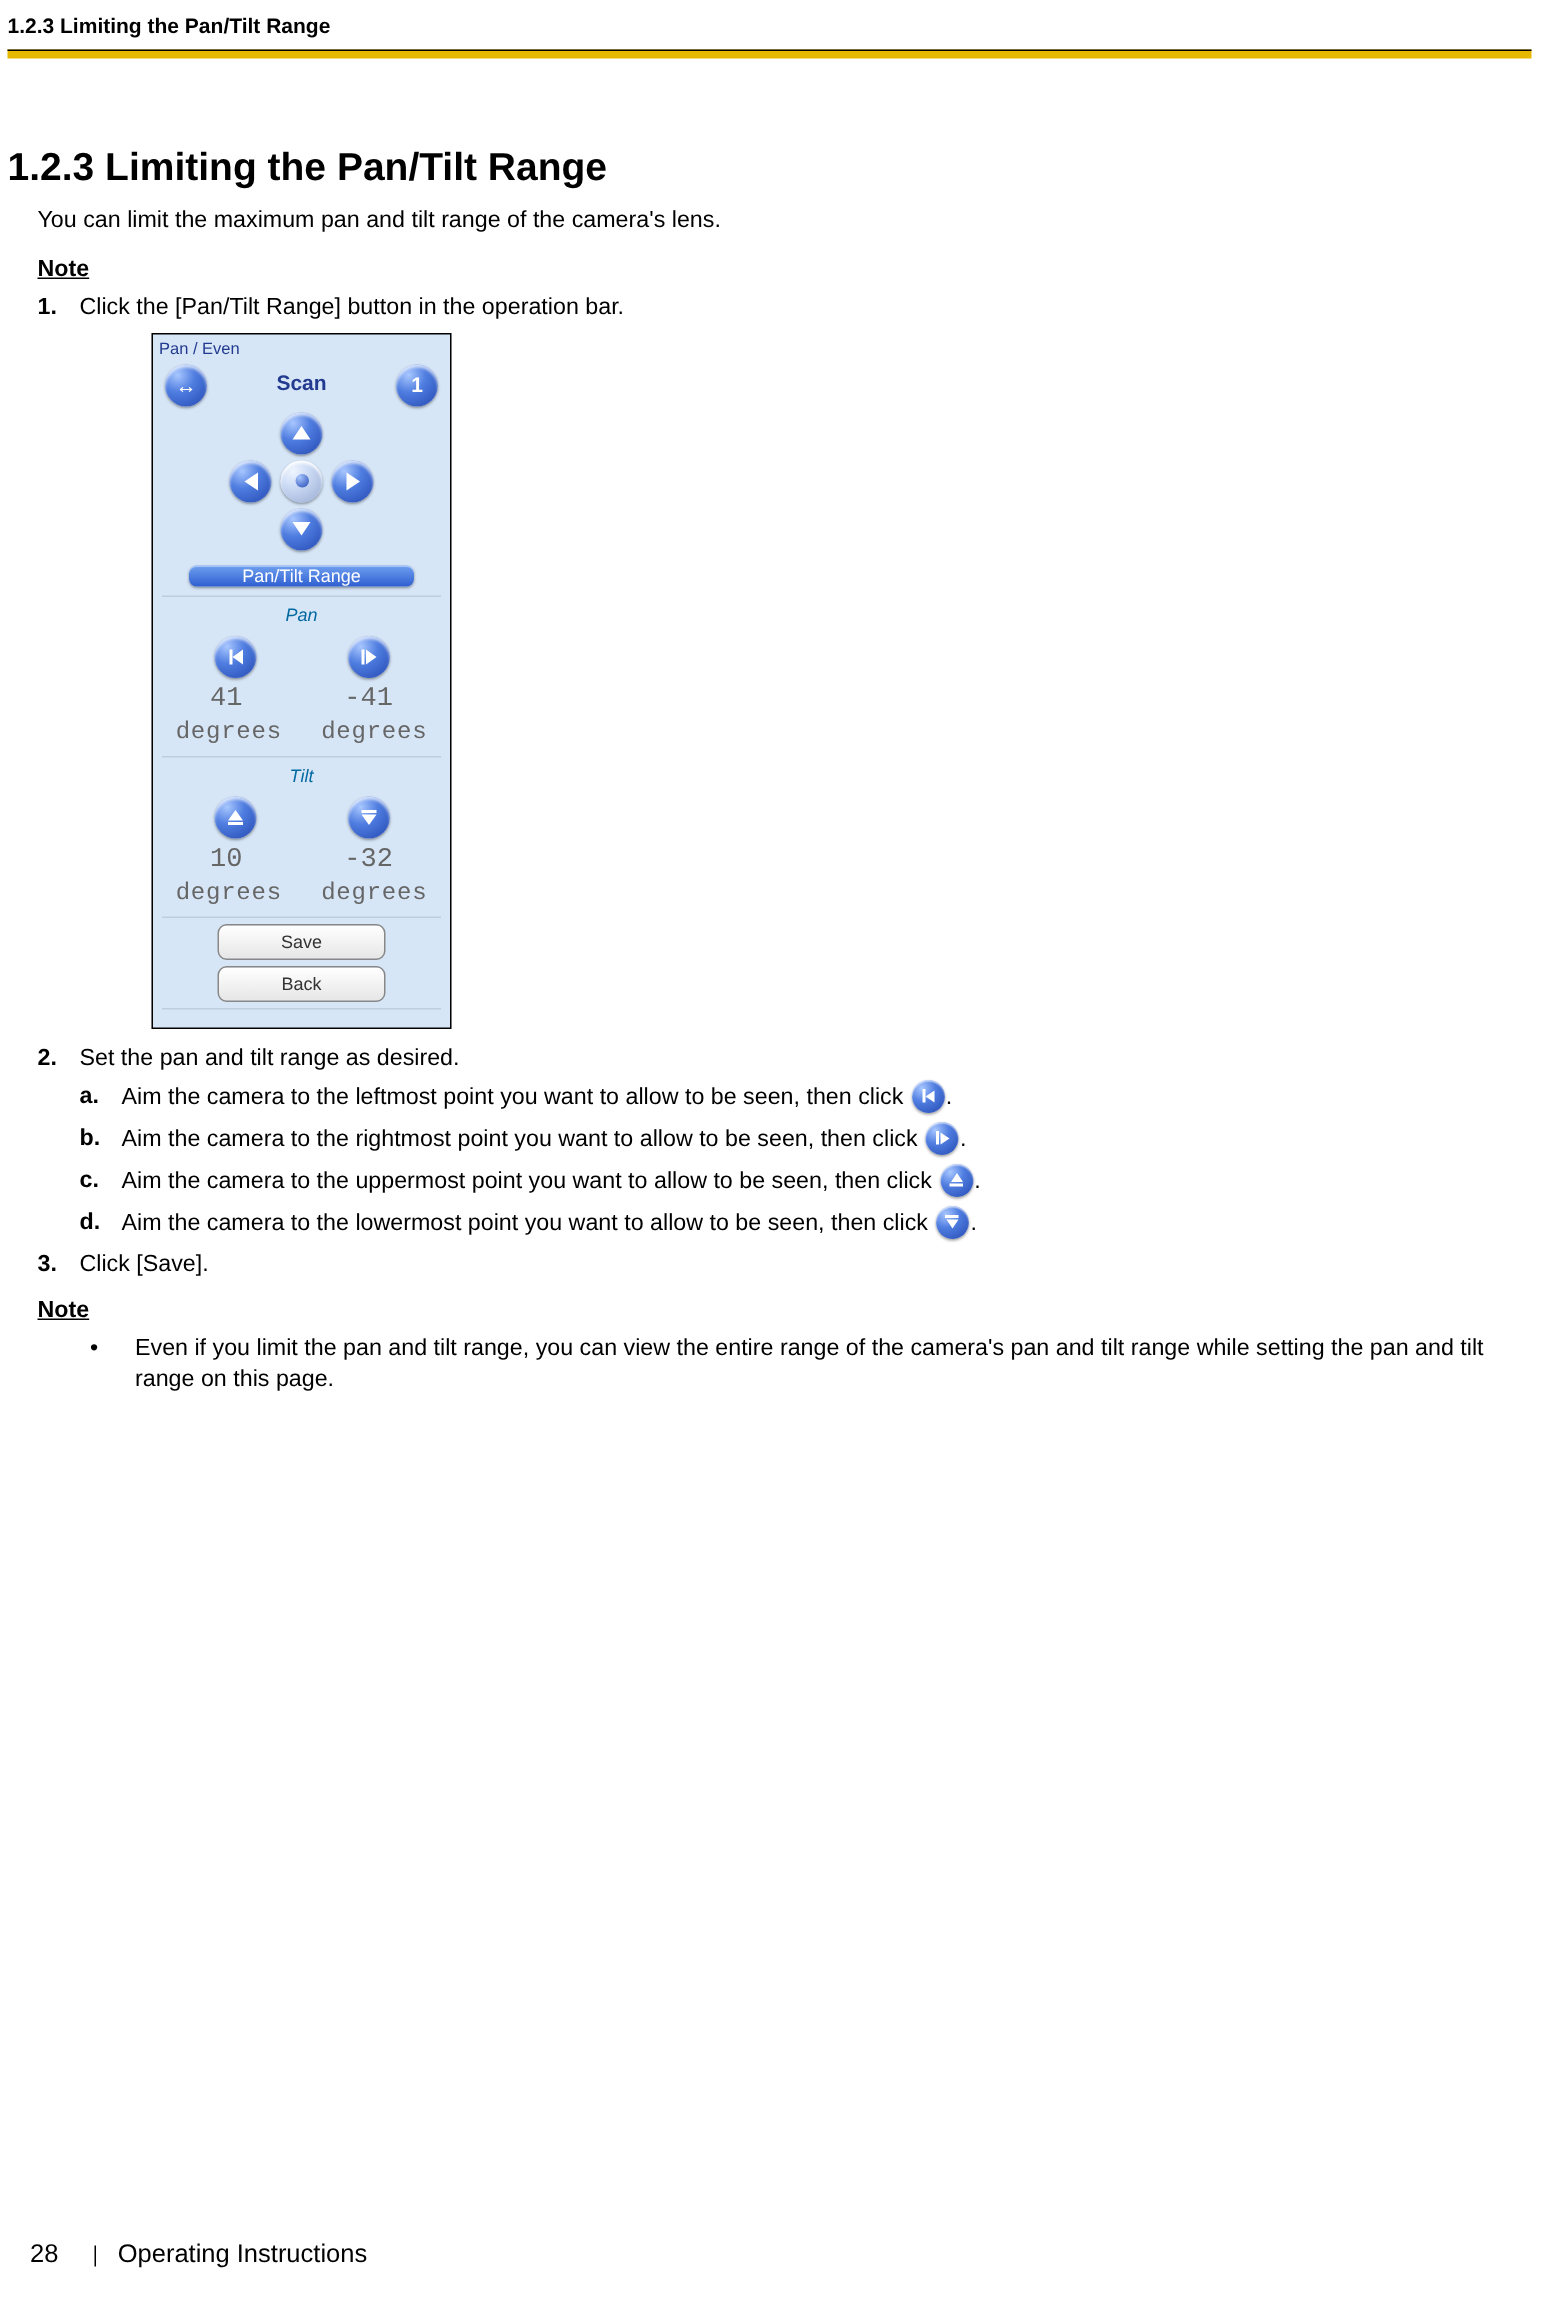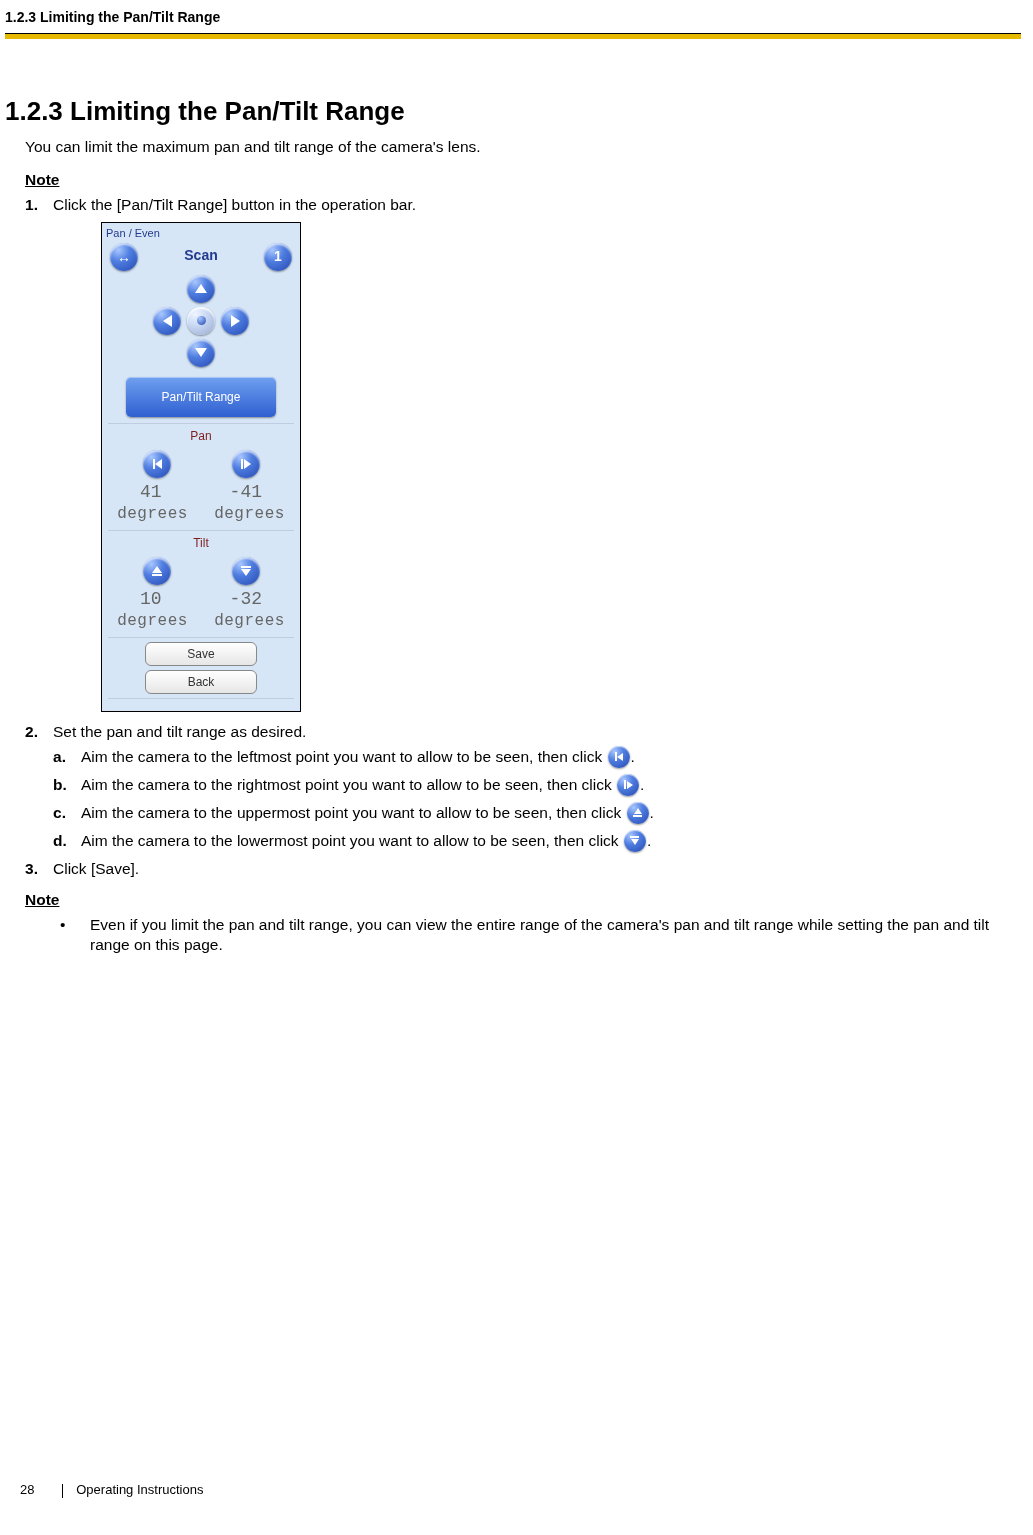--- a/index.html
+++ b/index.html
@@ -150,30 +150,30 @@
   .center-dot::after{content:"";width:9px;height:9px;border-radius:50%;
     background: radial-gradient(circle at 30% 25%, #a8c7ff 0%, #2448b0 100%);}
   .scan-num { width:28px;height:28px;border-radius:50%;
     background: radial-gradient(circle at 30% 25%, #a8c7ff 0%, #4f7de0 40%, #2448b0 100%);
     box-shadow: inset 0 2px 2px rgba(255,255,255,.7), 0 1px 2px rgba(0,0,0,.4);
     color:#fff;font-weight:bold;display:flex;align-items:center;justify-content:center;font-size:14px;}
   .dblarrow-left, .dblarrow-right { color:#fff; font-weight:bold; font-size:14px; line-height:1; }
   .pill-btn {
     margin: 8px auto 6px;
     width: 150px;
-    height: 40px;
+    height: 14px;
     border-radius: 5px;
     background: linear-gradient(#6fa0f0, #2f5fd0);
     color:#fff;
     font-size:12px;
     display:flex;align-items:center;justify-content:center;
     box-shadow: 0 1px 2px rgba(0,0,0,.4), inset 0 1px 0 rgba(255,255,255,.4);
   }
   .hr { border-top:1px solid #c0cde0; margin: 4px 6px; }
-  .section-title-small { text-align:center; font-size:12px; color:#7f1d1d; margin-top:4px;}
+  .section-title-small { text-align:center; font-size:12px; color:#0369a1; margin-top:4px;font-style:italic;}
   .pair-row { display:flex; justify-content:space-around; margin: 6px 10px 2px; }
   .val-row { display:flex; justify-content:space-around; font-size:18px; color:#666; font-family: "Courier New", monospace; margin: 0 4px;}
   .deg-row { display:flex; justify-content:space-around; font-size:16px; color:#666; font-family: "Courier New", monospace; margin: 0 2px 4px; letter-spacing:0.5px;}
   .small-btn {
     width: 28px; height:28px; border-radius:50%;
     background: radial-gradient(circle at 30% 25%, #a8c7ff 0%, #4f7de0 40%, #2448b0 100%);
     box-shadow: inset 0 2px 2px rgba(255,255,255,.7), 0 1px 2px rgba(0,0,0,.4);
     display:flex;align-items:center;justify-content:center;color:#fff;font-size:12px;font-weight:bold;
   }
   .btn-bar-left::before { content:""; display:block; width:0;height:0;border-top:5px solid transparent;border-bottom:5px solid transparent;border-right:7px solid #fff;}
@@ -194,23 +194,23 @@
   }
   .inline-icon {
     display:inline-flex;width:22px;height:22px;border-radius:50%;
     background: radial-gradient(circle at 30% 25%, #a8c7ff 0%, #4f7de0 40%, #2448b0 100%);
     box-shadow: inset 0 1px 1px rgba(255,255,255,.7), 0 1px 2px rgba(0,0,0,.4);
     vertical-align:middle;align-items:center;justify-content:center;color:#fff;
     margin: 0 1px; position:relative; top:-1px;
   }
   .footer {
     position:absolute;
-    bottom: 36px;
+    bottom: 20px;
     left: 20px;
-    font-size: 13px;
+    font-size: 17px;
   }
   .footer .pnum { display:inline-block; width:28px; }
   .footer .divider { display:inline-block; border-left:1px solid #000; height:14px; margin: 0 10px; vertical-align:middle;}
   
   .ii-left::before{content:"";width:0;height:0;border-top:4px solid transparent;border-bottom:4px solid transparent;border-right:6px solid #fff;}
   .ii-left::after{content:"";width:2px;height:9px;background:#fff;margin-left:1px;}
   .ii-left{flex-direction:row-reverse;}
   .ii-right::before{content:"";width:2px;height:9px;background:#fff;margin-right:1px;}
   .ii-right::after{content:"";width:0;height:0;border-top:4px solid transparent;border-bottom:4px solid transparent;border-left:6px solid #fff;}
   .ii-up::before{content:"";width:0;height:0;border-left:4px solid transparent;border-right:4px solid transparent;border-bottom:6px solid #fff;}

